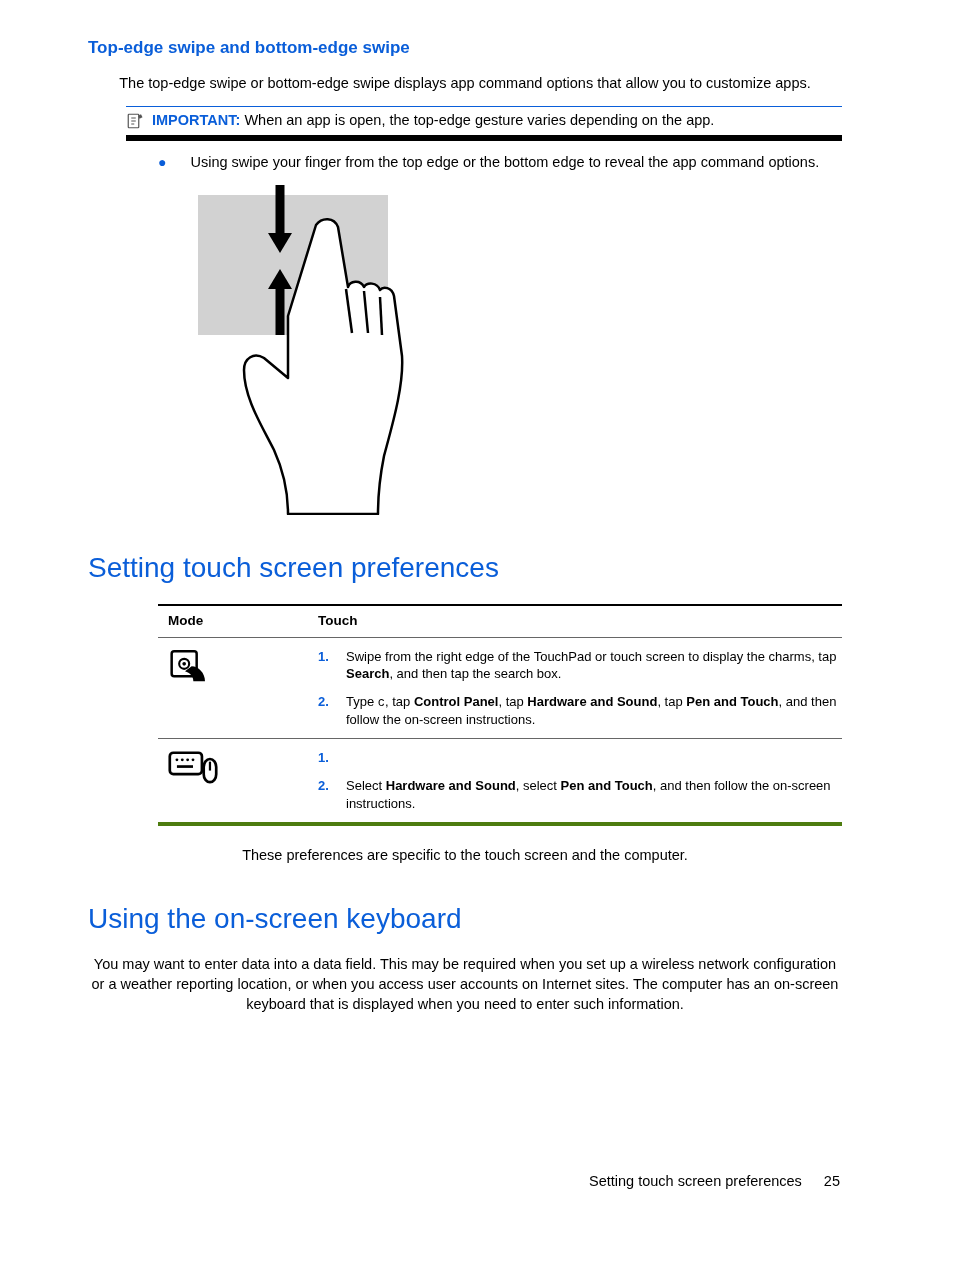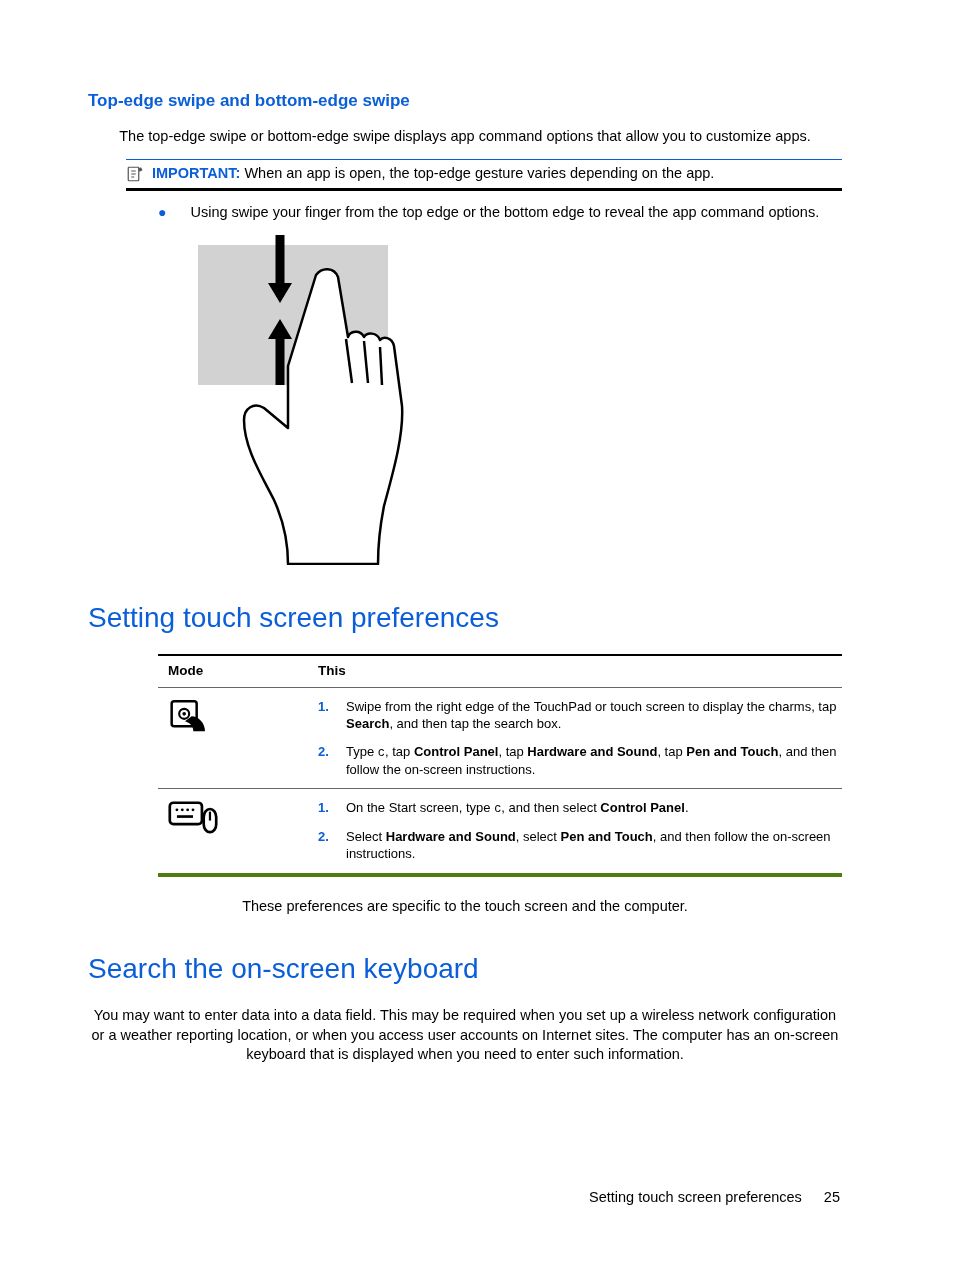--- a/index.html
+++ b/index.html
@@ -8,21 +8,21 @@
     background: #fff;
     font-family: Arial, Helvetica, sans-serif;
     color: #000;
     font-size: 14.5px;
     line-height: 1.35;
   }
   .page {
     width: 912px;
     height: 1270px;
     box-sizing: border-box;
-    padding: 90px 70px 40px 88px;
+    padding: 37px 70px 40px 88px;
     position: relative;
   }
   .h3 {
     color: #0a5ed9;
     font-weight: bold;
     font-size: 17px;
     margin: 0 0 14px 0;
   }
   .h1 {
     color: #0a5ed9;
@@ -33,21 +33,21 @@
   .body-indent {
     margin-left: 70px;
     margin-right: 0;
   }
   .para {
     margin: 0 0 12px 0;
     text-align: center;
   }
   .important-box {
     border-top: 1px solid #0a5ed9;
-    border-bottom: 3px solid #000000;
+    border-bottom: 6px solid #000000;
     padding: 4px 0 5px 0;
     margin: 6px 0 12px 38px;
     display: flex;
     align-items: flex-start;
     gap: 8px;
     text-align: right;
   }
   .important-label {
     color: #0a5ed9;
     font-weight: bold;
@@ -113,21 +113,21 @@
   .step-ol li:last-child { margin-bottom: 0; }
   .step-num {
     color: #0a5ed9;
     font-weight: bold;
     flex: 0 0 14px;
   }
   .step-txt b { font-weight: bold; }
   .small-c { font-family: "Courier New", monospace; font-size: 12px; }
   .footer {
     position: absolute;
-    bottom: 62px;
+    bottom: 78px;
     right: 72px;
     font-size: 14.5px;
   }
   .page-num { margin-left: 18px; }
   svg { display:block; }
 </style>
 </head>
 <body>
 
 <div class="page">
@@ -189,21 +189,21 @@
         <path d="M182 112 l2 38" fill="none"></path>
       </g>
     </svg>
   </div>
 
   <div class="h1">Setting touch screen preferences</div>
 
   <div class="pref-table">
     <div class="pref-head">
       <div class="col-mode">Mode</div>
-      <div class="col-steps">This</div>
+      <div class="col-steps">Touch</div>
     </div>
     <div id="table-body">
         <div class="pref-row">
           <div class="icon-cell">
             <svg viewBox="0 0 48 48" width="44" height="40">
               <rect x="2" y="4" width="30" height="30" rx="3" fill="none" stroke="#000" stroke-width="3"></rect>
               <circle cx="17" cy="19" r="6" fill="none" stroke="#000" stroke-width="2.5"></circle>
               <circle cx="17" cy="19" r="2.2" fill="#000"></circle>
               <path d="M26 22 c8 0 16 8 16 18 l-14 0 c0 -6 -4 -10 -10 -12 z" fill="#000"></path>
             </svg>
@@ -231,35 +231,34 @@
               <circle cx="28" cy="12" r="1.6" fill="#000"></circle>
               <rect x="10" y="18" width="18" height="3" fill="#000"></rect>
               <path d="M40 20 a7 9 0 0 1 14 0 v8 a7 9 0 0 1 -14 0 z" fill="none" stroke="#000" stroke-width="3"></path>
               <line x1="47" y1="14" x2="47" y2="24" stroke="#000" stroke-width="2.5"></line>
             </svg>
           </div>
           <div class="steps-cell">
             <ol class="step-ol">
               <li>
                 <span class="step-num">1.</span>
-                <span class="step-txt">On the Start screen, type <span class="small-c">c</span>, and then select <b>Control Panel</b>.</span>
               </li>
               <li>
                 <span class="step-num">2.</span>
                 <span class="step-txt">Select <b>Hardware and Sound</b>, select <b>Pen and Touch</b>, and then follow the on-screen instructions.</span>
               </li>
             </ol>
           </div>
         </div>
       </div>
   </div>
 
   <p class="para body-indent" style="margin-top:20px">These preferences are specific to the touch screen and the computer.</p>
 
-  <div class="h1">Search the on-screen keyboard</div>
+  <div class="h1">Using the on-screen keyboard</div>
   <p class="para body-indent">You may want to enter data into a data field. This may be required when you set up a wireless network configuration or a weather reporting location, or when you access user accounts on Internet sites. The computer has an on-screen keyboard that is displayed when you need to enter such information.</p>
 
   <div class="footer">
     <span>Setting touch screen preferences</span>
     <span class="page-num">25</span>
   </div>
 
 </div>
 
 </body></html>

